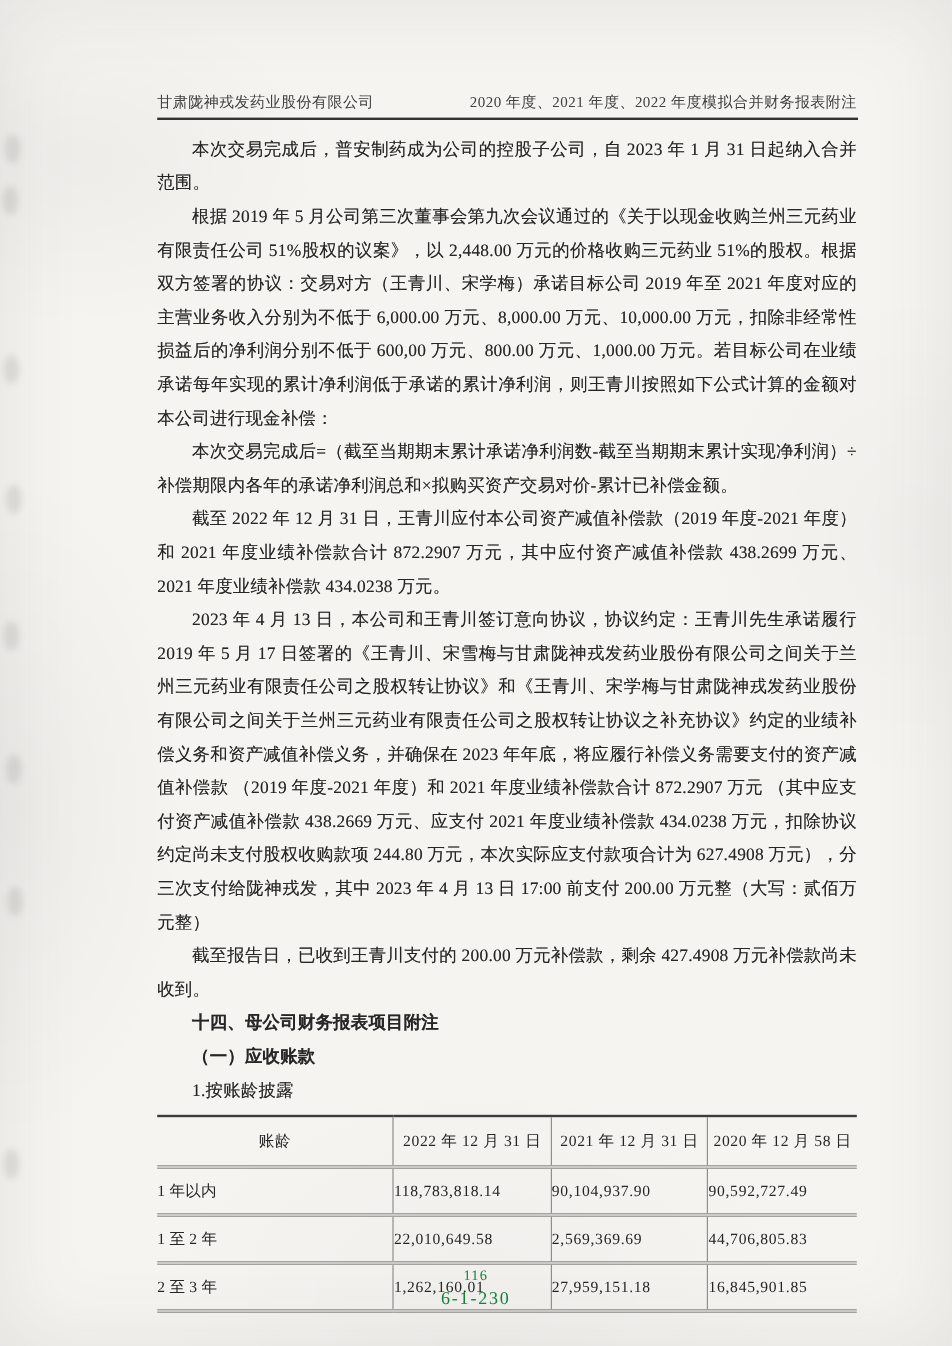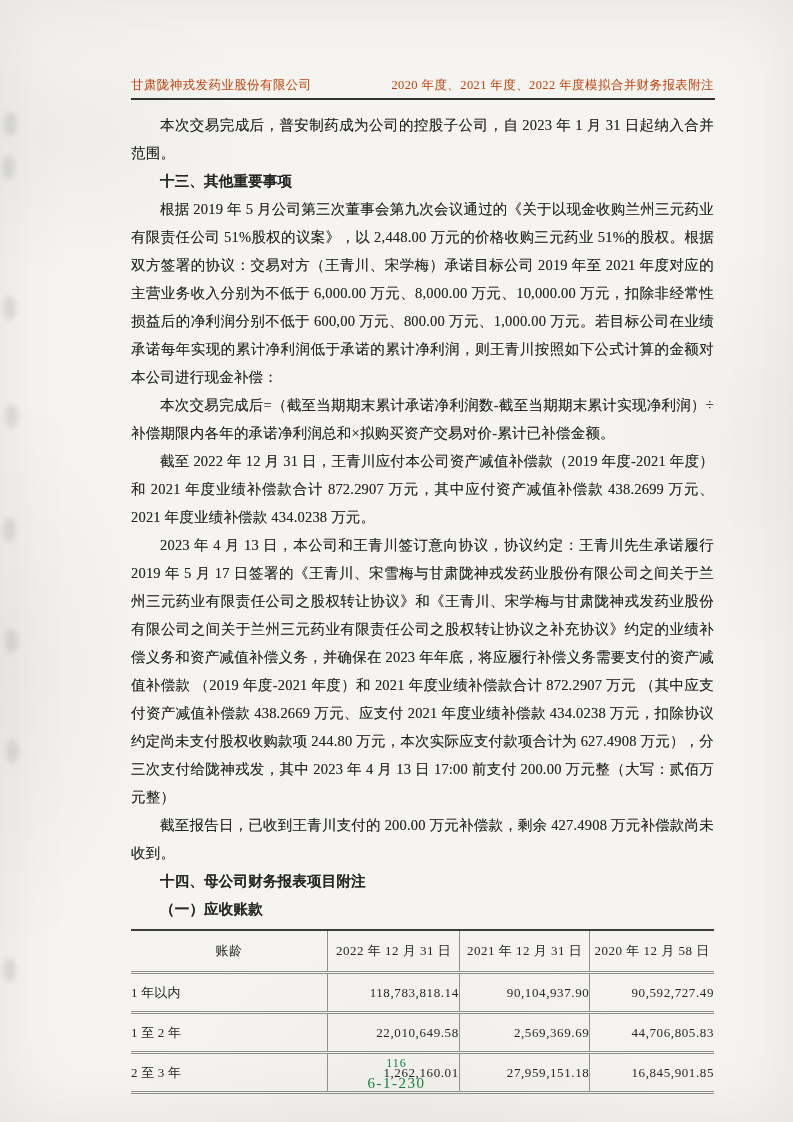--- a/index.html
+++ b/index.html
@@ -44,21 +44,21 @@
   .doc-header {
     position: absolute;
     top: 77px;
     left: 131px;
     width: 583px;
     display: flex;
     justify-content: space-between;
     align-items: flex-end;
     font-size: 12.5px;
     letter-spacing: 0.4px;
-    color: #c2410c;
+    color: #404040;
   }
   .header-rule {
     position: absolute;
     top: 98px;
     left: 131px;
     width: 584px;
     height: 0;
     border-top: 2px solid #333;
   }
 
@@ -98,21 +98,21 @@
   }
   table.aging td { height: 37px; }
   table.aging th:nth-child(n+2), table.aging td:nth-child(n+2) {
     border-left: 1px solid #8f8f8c;
   }
   .col-aging { width: 198px; }
   .col-2022 { width: 131px; }
   .col-2021 { width: 130px; }
   .col-2020 { width: 124px; }
   td.label { text-align: left; padding-left: 22px; }
-  td.num { text-align: right; padding-right: 10px; letter-spacing: 0.6px; }
+  td.num { padding-right: 10px; letter-spacing: 0.6px; }
 
   .footer {
     position: absolute;
     top: 1056px;
     left: 0;
     right: 0;
     text-align: center;
     color: #15803d;
   }
   .pagenum { font-size: 12px; line-height: 14px; letter-spacing: 1px; }
@@ -133,28 +133,28 @@
   <span class="blob b8"></span>
 
   <div class="doc-header">
     <span>甘肃陇神戎发药业股份有限公司</span>
     <span>2020 年度、2021 年度、2022 年度模拟合并财务报表附注</span>
   </div>
   <div class="header-rule"></div>
 
   <div class="content">
     <p>本次交易完成后，普安制药成为公司的控股子公司，自 2023 年 1 月 31 日起纳入合并范围。</p>
-    <p class="heading">十三、其他重要事项</p>
     <p>根据 2019 年 5 月公司第三次董事会第九次会议通过的《关于以现金收购兰州三元药业有限责任公司 51%股权的议案》，以 2,448.00 万元的价格收购三元药业 51%的股权。根据双方签署的协议：交易对方（王青川、宋学梅）承诺目标公司 2019 年至 2021 年度对应的主营业务收入分别为不低于 6,000.00 万元、8,000.00 万元、10,000.00 万元，扣除非经常性损益后的净利润分别不低于 600,00 万元、800.00 万元、1,000.00 万元。若目标公司在业绩承诺每年实现的累计净利润低于承诺的累计净利润，则王青川按照如下公式计算的金额对本公司进行现金补偿：</p>
     <p>本次交易完成后=（截至当期期末累计承诺净利润数-截至当期期末累计实现净利润）÷补偿期限内各年的承诺净利润总和×拟购买资产交易对价-累计已补偿金额。</p>
     <p>截至 2022 年 12 月 31 日，王青川应付本公司资产减值补偿款（2019 年度-2021 年度）和 2021 年度业绩补偿款合计 872.2907 万元，其中应付资产减值补偿款 438.2699 万元、2021 年度业绩补偿款 434.0238 万元。</p>
     <p>2023 年 4 月 13 日，本公司和王青川签订意向协议，协议约定：王青川先生承诺履行 2019 年 5 月 17 日签署的《王青川、宋雪梅与甘肃陇神戎发药业股份有限公司之间关于兰州三元药业有限责任公司之股权转让协议》和《王青川、宋学梅与甘肃陇神戎发药业股份有限公司之间关于兰州三元药业有限责任公司之股权转让协议之补充协议》约定的业绩补偿义务和资产减值补偿义务，并确保在 2023 年年底，将应履行补偿义务需要支付的资产减值补偿款 （2019 年度-2021 年度）和 2021 年度业绩补偿款合计 872.2907 万元 （其中应支付资产减值补偿款 438.2669 万元、应支付 2021 年度业绩补偿款 434.0238 万元，扣除协议约定尚未支付股权收购款项 244.80 万元，本次实际应支付款项合计为 627.4908 万元），分三次支付给陇神戎发，其中 2023 年 4 月 13 日 17:00 前支付 200.00 万元整（大写：贰佰万元整）</p>
     <p>截至报告日，已收到王青川支付的 200.00 万元补偿款，剩余 427.4908 万元补偿款尚未收到。</p>
     <p class="heading">十四、母公司财务报表项目附注</p>
     <p class="heading">（一）应收账款</p>
+    <p>1.按账龄披露</p>
 
     <table class="aging">
       <thead>
         <tr>
           <th class="col-aging">账龄</th>
           <th class="col-2022">2022 年 12 月 31 日</th>
           <th class="col-2021">2021 年 12 月 31 日</th>
           <th class="col-2020">2020 年 12 月 58 日</th>
         </tr>
       </thead>

